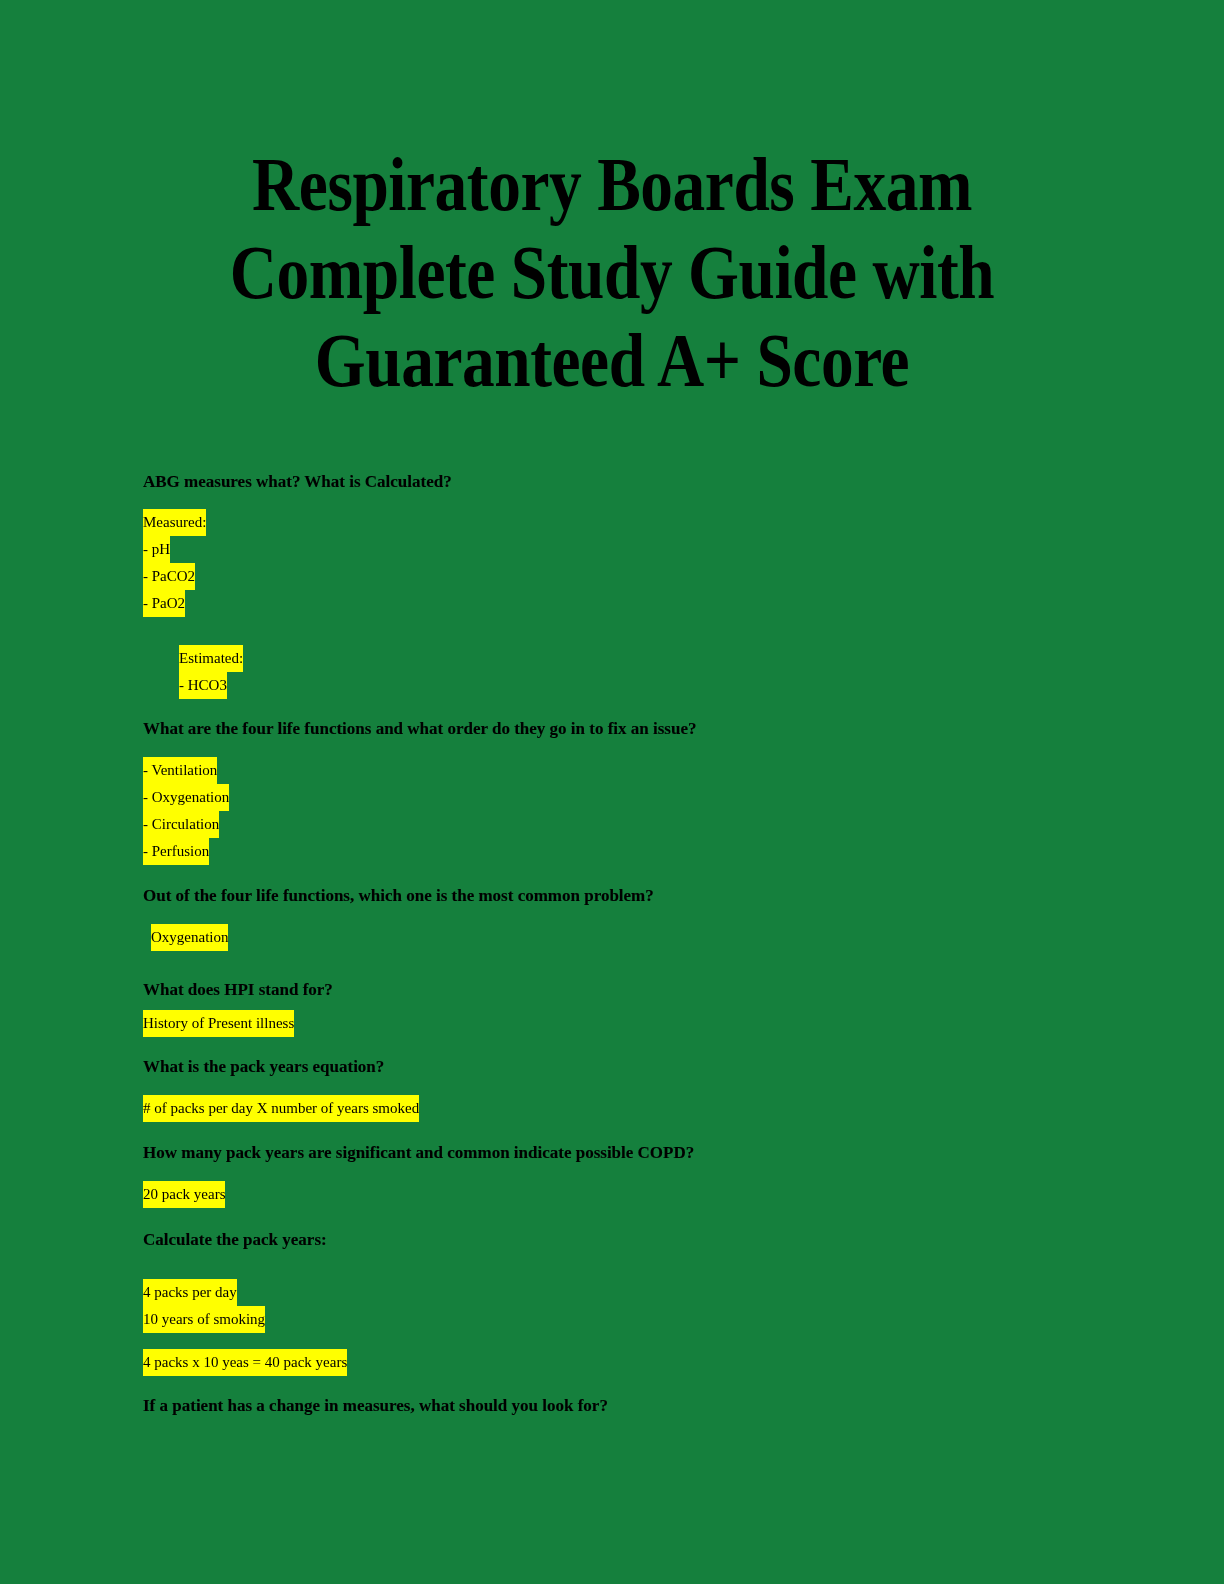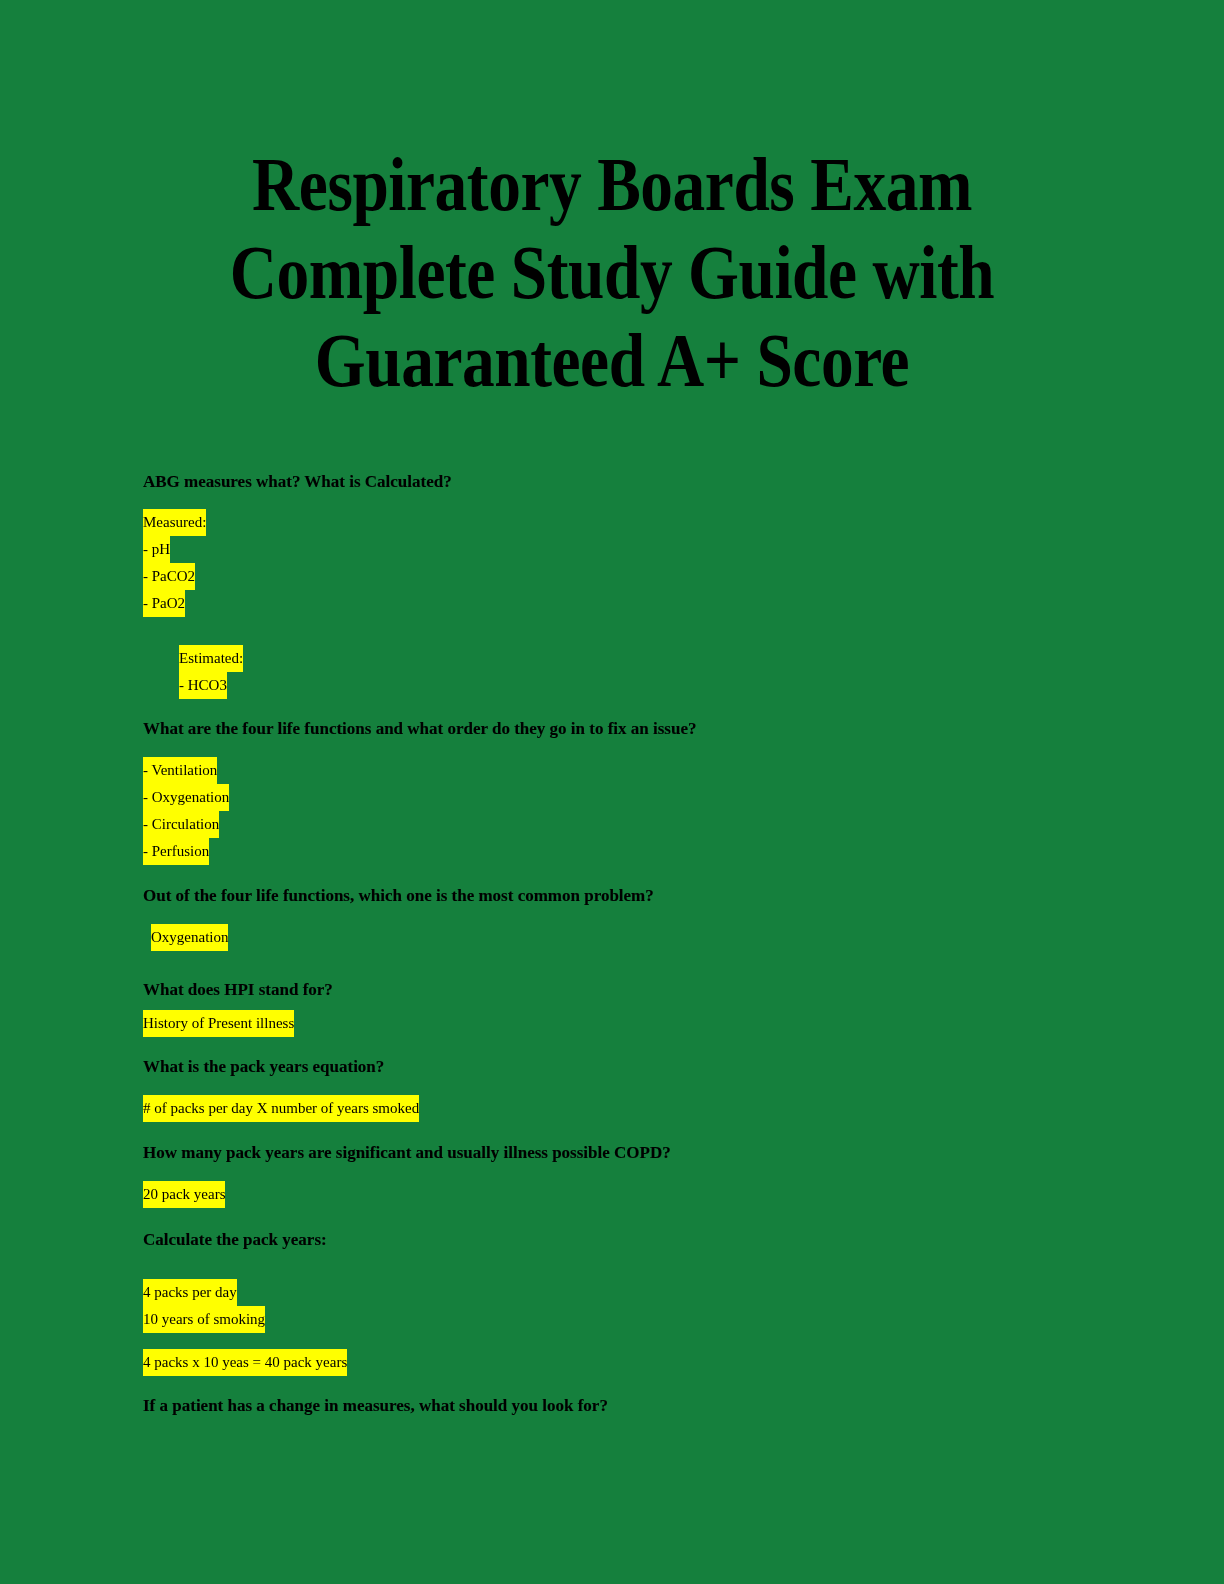--- a/index.html
+++ b/index.html
@@ -74,21 +74,21 @@
     <div class="q" style="top:968px;margin-top:8px;">What does HPI stand for?</div>
     <div class="a" style="top:1010px;">
       <span class="row"><span class="hl">History of Present illness</span></span>
     </div>
 
     <div class="q" style="top:1053px;">What is the pack years equation?</div>
     <div class="a" style="top:1095px;">
       <span class="row"><span class="hl"># of packs per day X number of years smoked</span></span>
     </div>
 
-    <div class="q" style="top:1139px;">How many pack years are significant and usually illness possible COPD?</div>
+    <div class="q" style="top:1139px;">How many pack years are significant and common indicate possible COPD?</div>
     <div class="a" style="top:1181px;">
       <span class="row"><span class="hl">20 pack years</span></span>
     </div>
 
     <div class="q" style="top:1226px;">Calculate the pack years:</div>
     <div class="a" style="top:1279px;">
       <span class="row"><span class="hl">4 packs per day</span></span>
       <span class="row"><span class="hl">10 years of smoking</span></span>
     </div>
     <div class="a" style="top:1349px;">

